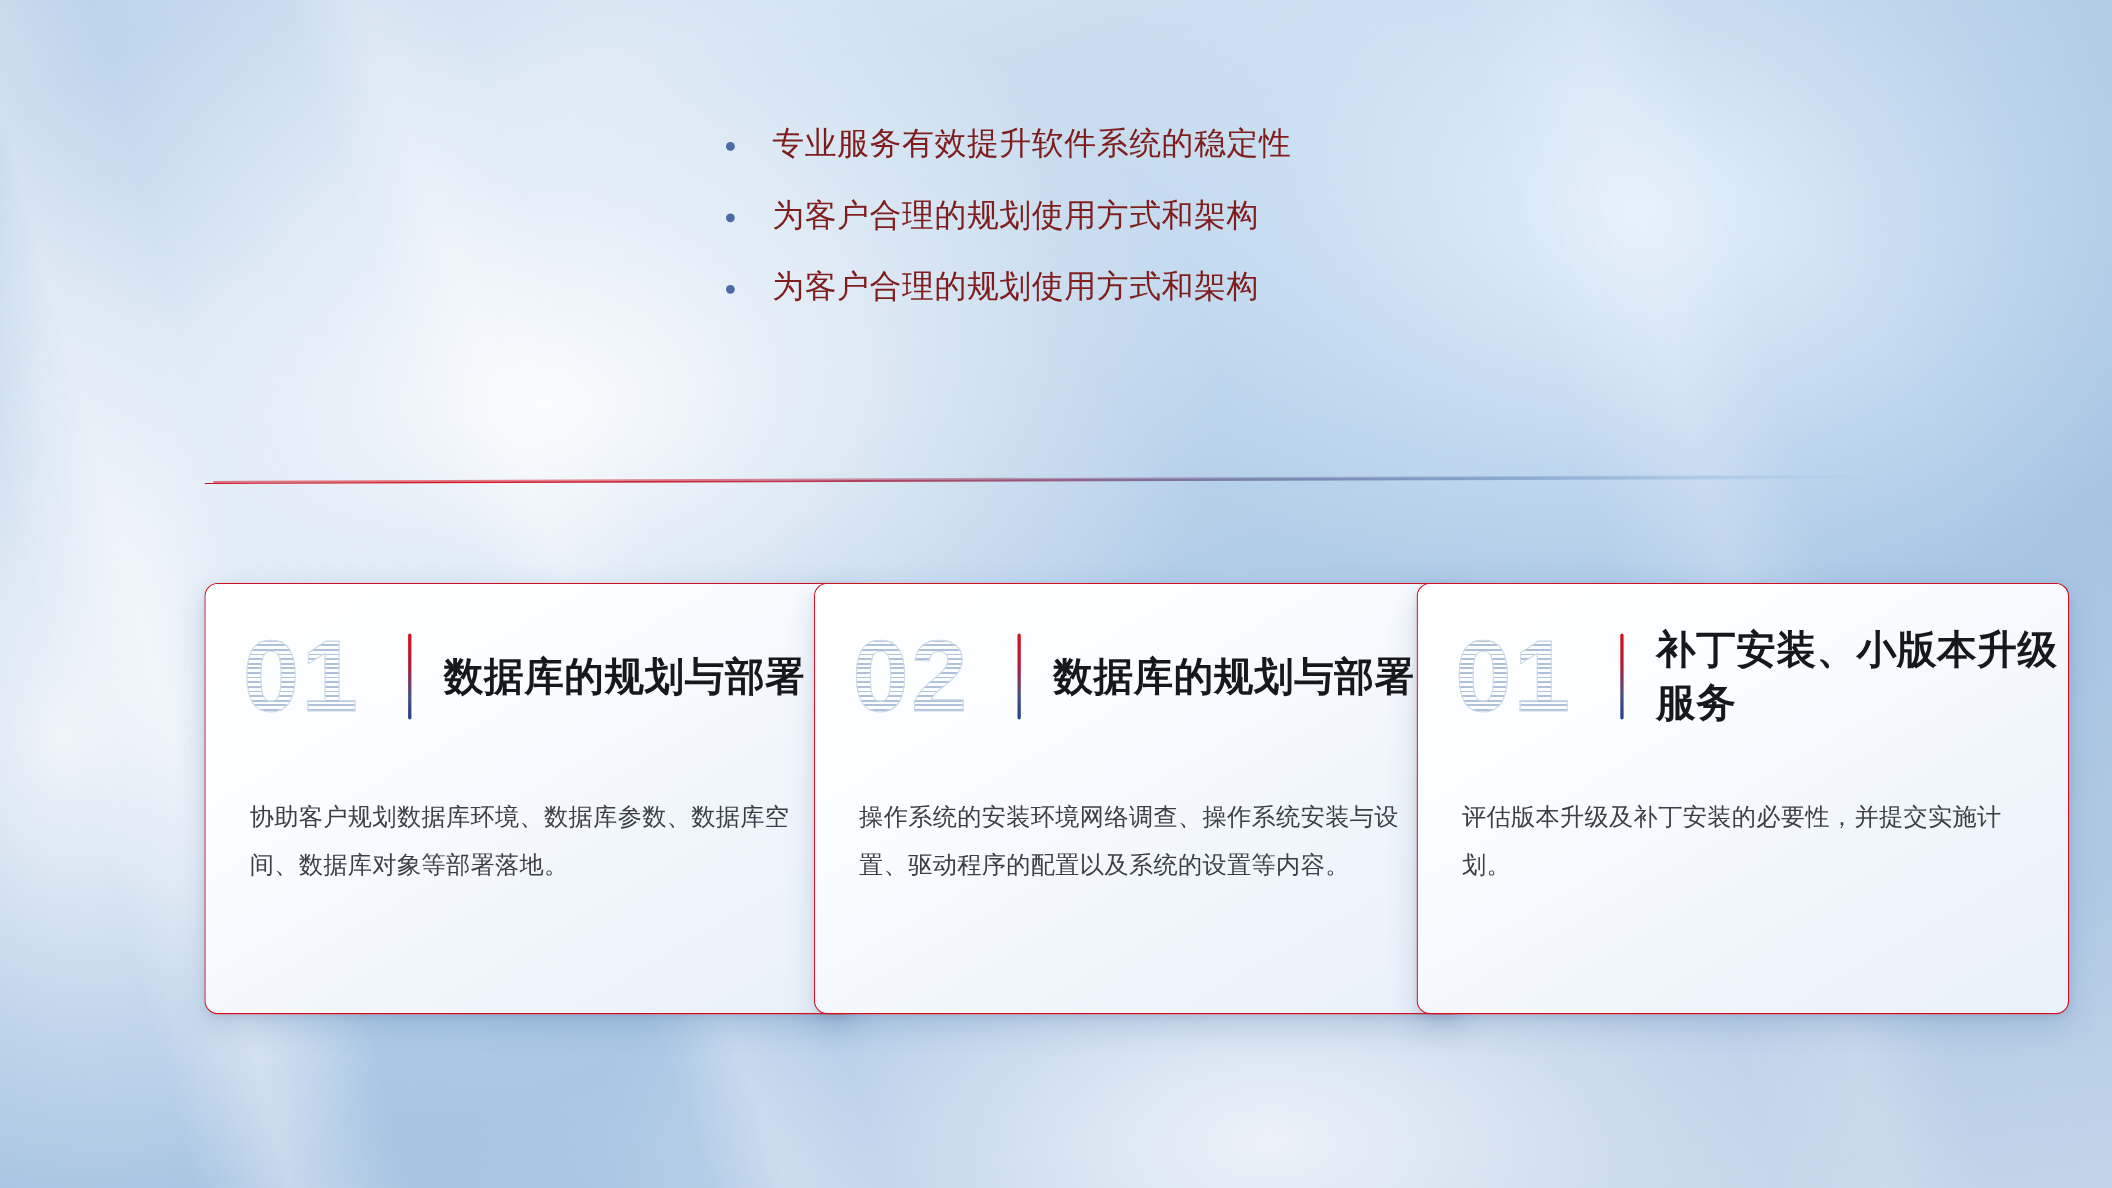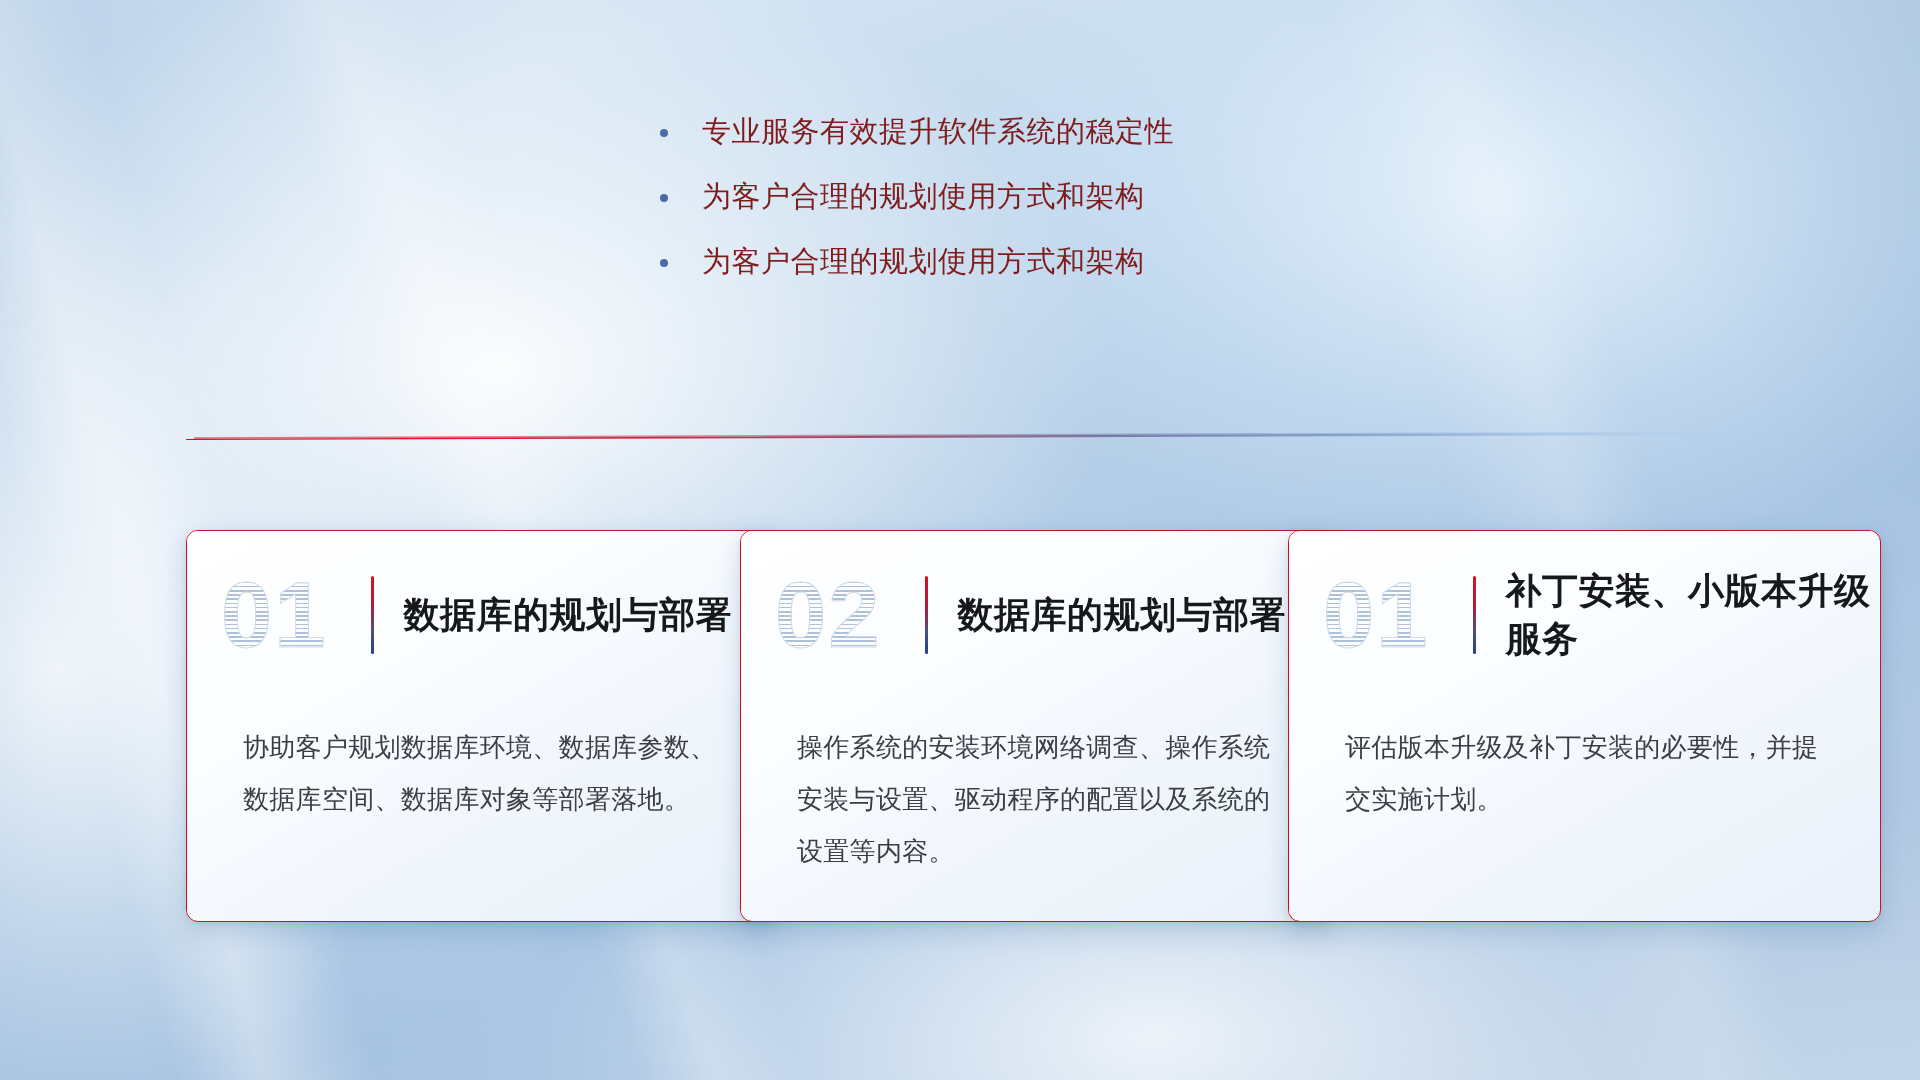--- a/index.html
+++ b/index.html
@@ -127,24 +127,23 @@
     background:linear-gradient(to bottom,#d8101f 0%,#b01c3a 38%,#4a4f82 72%,#23408c 100%);
     border-radius:2px;
   }
   .card-title {
     font-size:36px; line-height:1.33;
     color:#17181a; font-weight:700;
     letter-spacing:.5px;
   }
   .card-body {
     padding:22px 42px 0 40px;
-    font-size:26px; line-height:2.0;
+    font-size:22px; line-height:2.0;
     color:#3b3f45;
     letter-spacing:.3px;
-    margin-left:16px;
   }
 </style>
 </head>
 <body>
 
 <div id="bg">
   <div class="bg-layer bg-base"></div>
   <div class="bg-layer bg-tint-left"></div>
   <div class="bg-layer bg-glow-1"></div>
   <div class="bg-layer bg-glow-2"></div>

